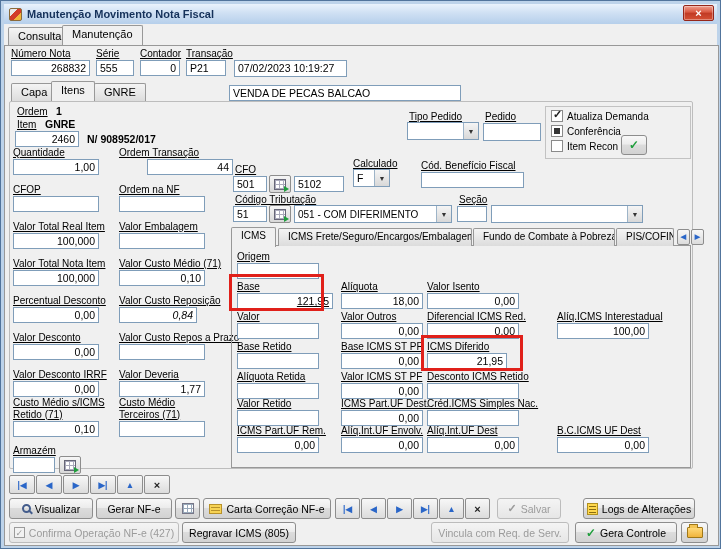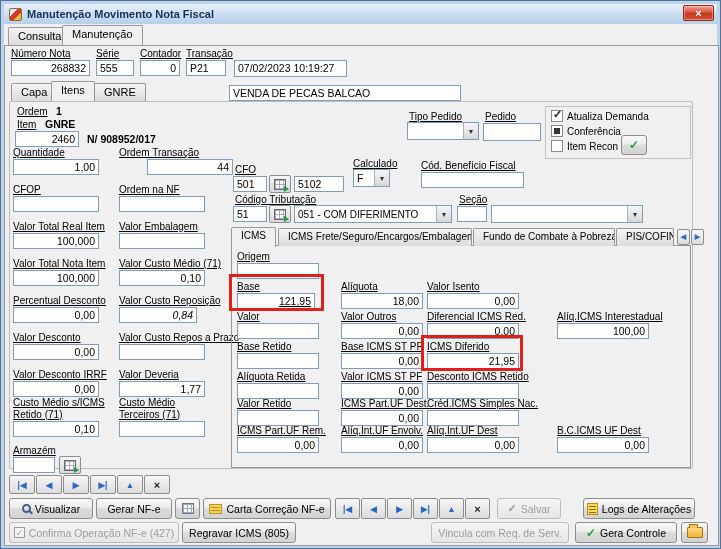--- a/index.html
+++ b/index.html
@@ -235,21 +235,21 @@
   <div class="nv" style="left:690px;top:228px;width:13px;height:16px;font-size:7px">▶</div>
   <div class="panel" style="left:230px;top:244px;width:460px;height:223px;border-color:#989898"></div>
 
   <div class="fld" style="left:236px;top:250px">
     <span class="lbl">Origem</span>
     <input class="txt" style="width: 82px;" readonly="" value="">
   </div>
 
   <div class="fld" style="left:236px;top:280px">
     <span class="lbl">Base</span>
-    <input class="txt num" style="width: 78px; text-decoration: underline;" readonly="" value="121,95">
+    <input class="txt num" style="width: 96px; text-decoration: underline;" readonly="" value="121,95">
   </div>
   <div class="fld" style="left:340px;top:280px">
     <span class="lbl">Alíquota</span>
     <input class="txt num" style="width: 82px;" readonly="" value="18,00">
   </div>
   <div class="fld" style="left:426px;top:280px">
     <span class="lbl">Valor Isento</span>
     <input class="txt num" style="width: 92px;" readonly="" value="0,00">
   </div>
 
@@ -273,21 +273,21 @@
   <div class="fld" style="left:236px;top:340px">
     <span class="lbl">Base Retido</span>
     <input class="txt" style="width: 82px;" readonly="" value="">
   </div>
   <div class="fld" style="left:340px;top:340px">
     <span class="lbl">Base ICMS ST PF</span>
     <input class="txt num" style="width: 82px;" readonly="" value="0,00">
   </div>
   <div class="fld" style="left:426px;top:340px">
     <span class="lbl">ICMS Diferido</span>
-    <input class="txt num" style="width: 92px;" readonly="" value="21,95">
+    <input class="txt num" style="width: 80px;" readonly="" value="21,95">
   </div>
 
   <div class="fld" style="left:236px;top:370px">
     <span class="lbl">Alíquota Retida</span>
     <input class="txt" style="width: 82px;" readonly="" value="">
   </div>
   <div class="fld" style="left:340px;top:370px">
     <span class="lbl">Valor ICMS ST PF</span>
     <input class="txt num" style="width: 82px;" readonly="" value="0,00">
   </div>

